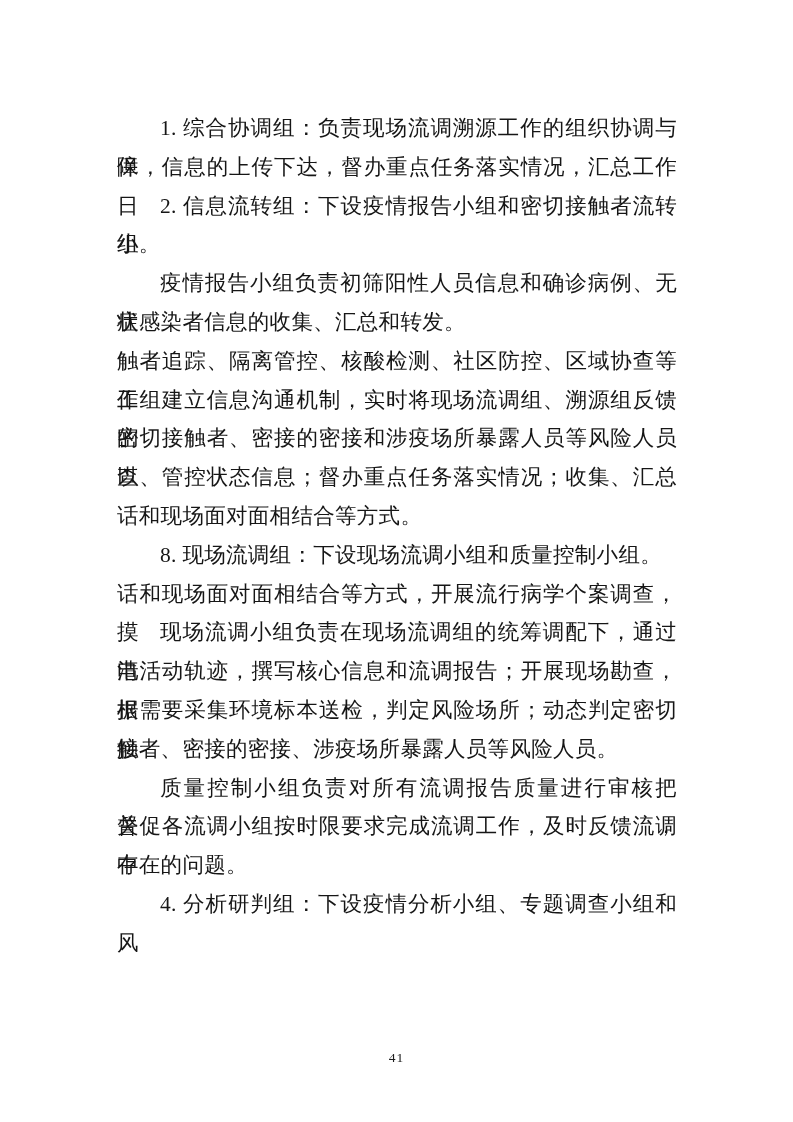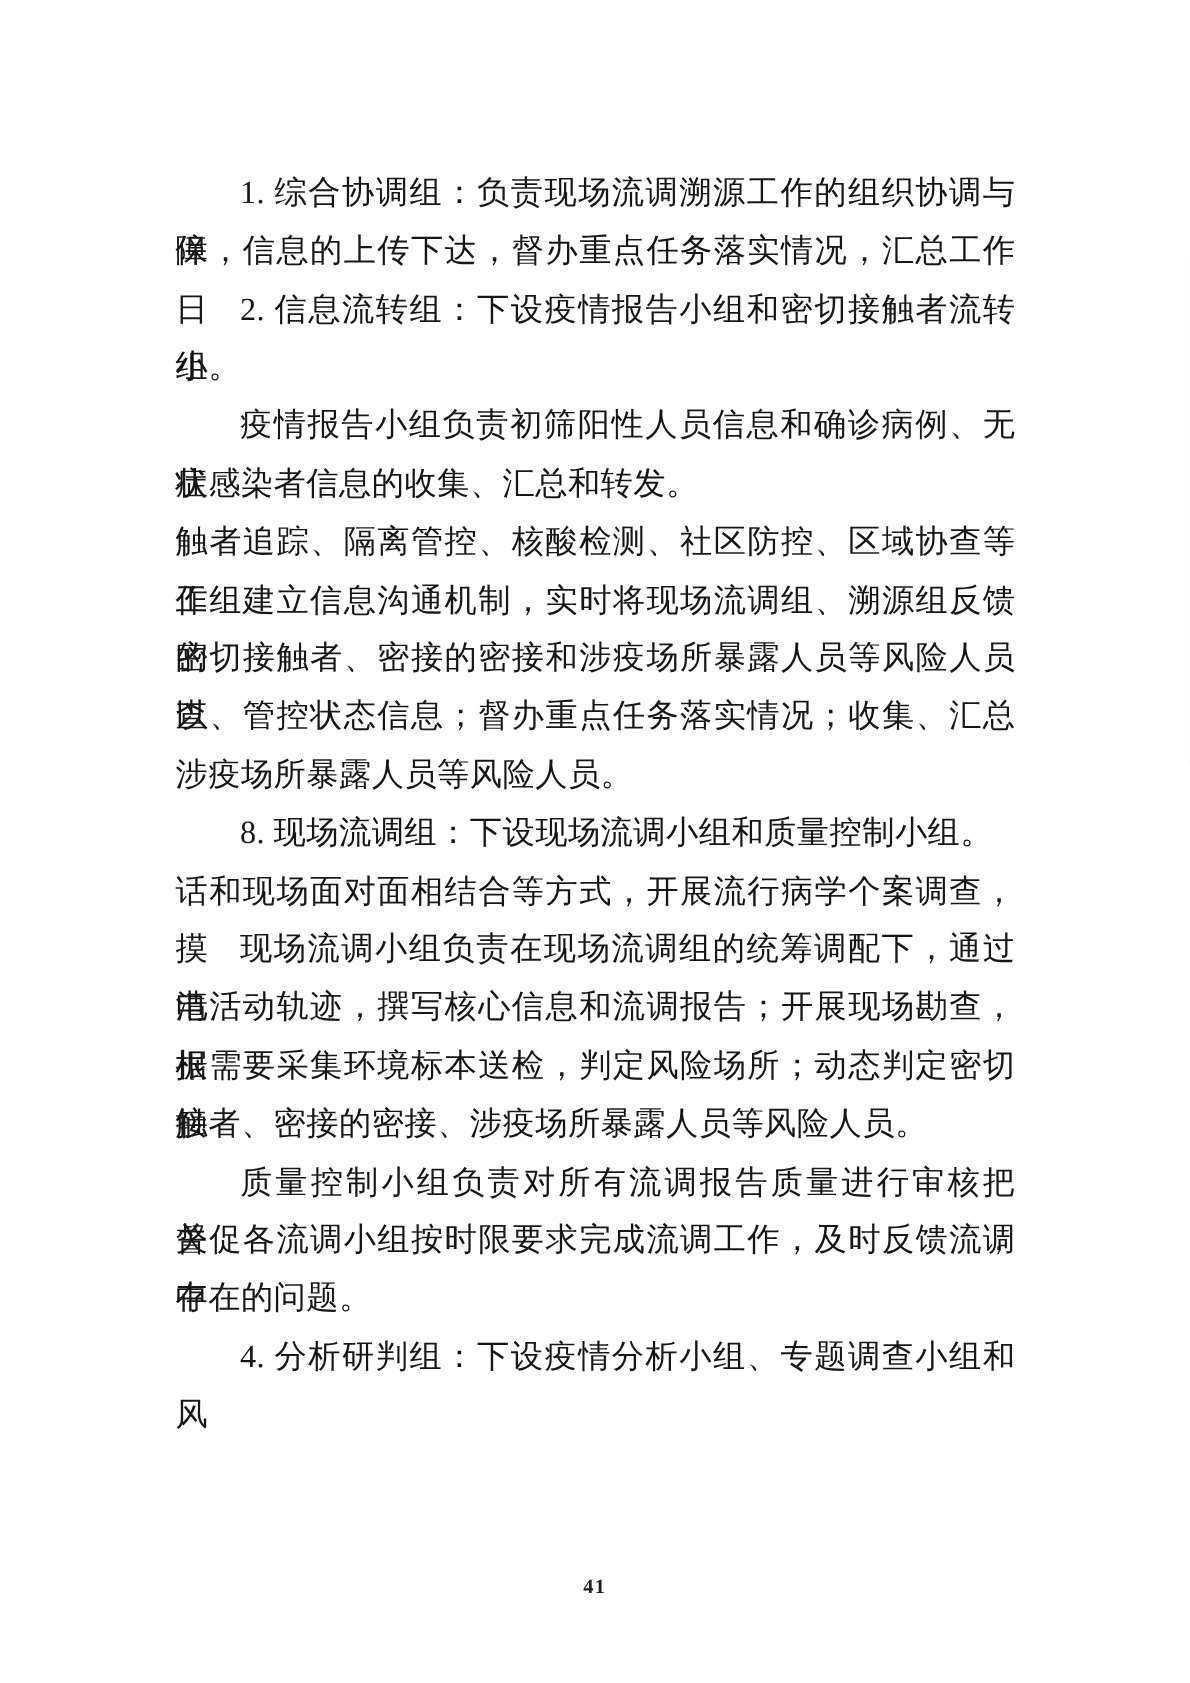--- a/index.html
+++ b/index.html
@@ -43,41 +43,41 @@
   .line.indent {
     text-indent: 43px;
   }
   .pagenum {
     position: absolute;
     left: 0;
     right: 0;
     top: 1050px;
     text-align: center;
     font-size: 13.5px;
-    font-weight: bold;
+    font-weight: normal;
     letter-spacing: 1px;
     color: #1c1c1c;
   }
 </style>
 </head>
 <body>
 
 <div class="page">
   <div class="textblock">
       <div class="line fill indent">1. 综合协调组：负责现场流调溯源工作的组织协调与保</div>
       <div class="line fill">障，信息的上传下达，督办重点任务落实情况，汇总工作日</div>
       <div class="line fill indent">2. 信息流转组：下设疫情报告小组和密切接触者流转小</div>
       <div class="line">组。</div>
       <div class="line fill indent">疫情报告小组负责初筛阳性人员信息和确诊病例、无症</div>
       <div class="line">状感染者信息的收集、汇总和转发。</div>
       <div class="line fill">触者追踪、隔离管控、核酸检测、社区防控、区域协查等工</div>
       <div class="line fill">作组建立信息沟通机制，实时将现场流调组、溯源组反馈的</div>
       <div class="line fill">密切接触者、密接的密接和涉疫场所暴露人员等风险人员以</div>
       <div class="line fill">查、管控状态信息；督办重点任务落实情况；收集、汇总</div>
-      <div class="line">涉疫场所暴露人员等风险人员。</div>
+      <div class="line">话和现场面对面相结合等方式。</div>
       <div class="line indent">8. 现场流调组：下设现场流调小组和质量控制小组。</div>
       <div class="line fill">话和现场面对面相结合等方式，开展流行病学个案调查，摸</div>
       <div class="line fill indent">现场流调小组负责在现场流调组的统筹调配下，通过电</div>
       <div class="line fill">清活动轨迹，撰写核心信息和流调报告；开展现场勘查，根</div>
       <div class="line fill">据需要采集环境标本送检，判定风险场所；动态判定密切接</div>
       <div class="line">触者、密接的密接、涉疫场所暴露人员等风险人员。</div>
       <div class="line fill indent">质量控制小组负责对所有流调报告质量进行审核把关，</div>
       <div class="line fill">督促各流调小组按时限要求完成流调工作，及时反馈流调中</div>
       <div class="line">存在的问题。</div>
       <div class="line fill indent">4. 分析研判组：下设疫情分析小组、专题调查小组和风</div>

